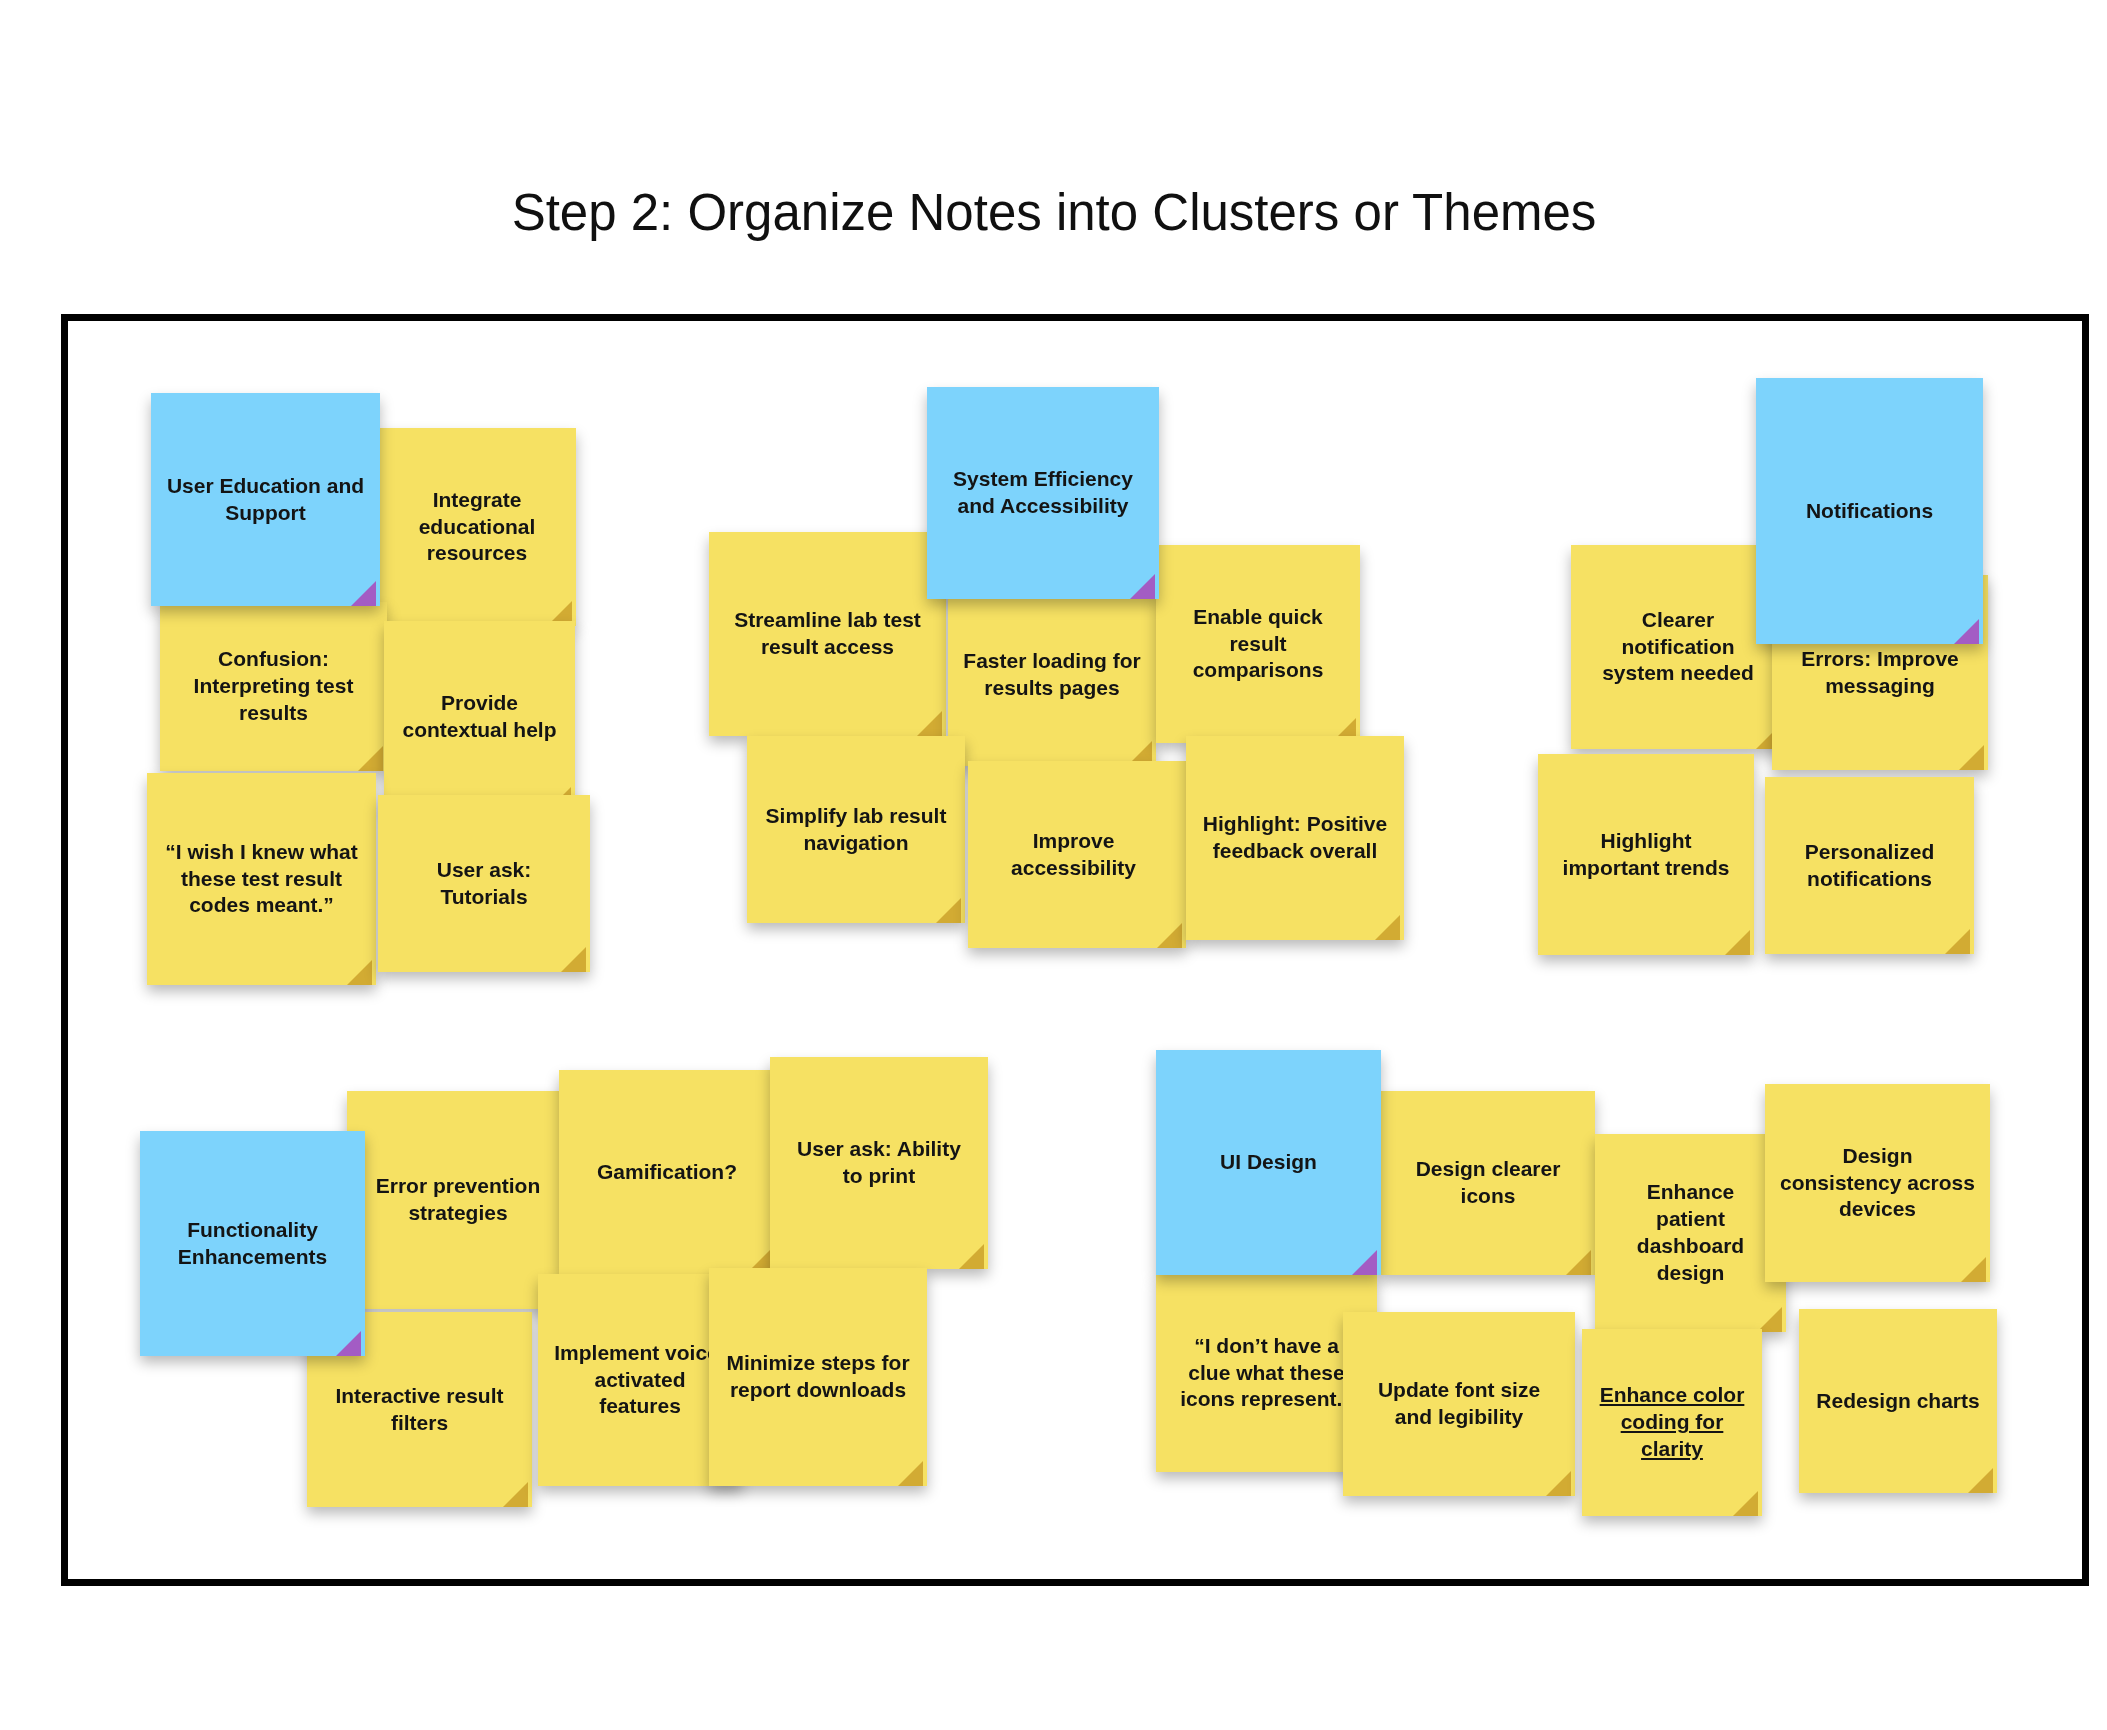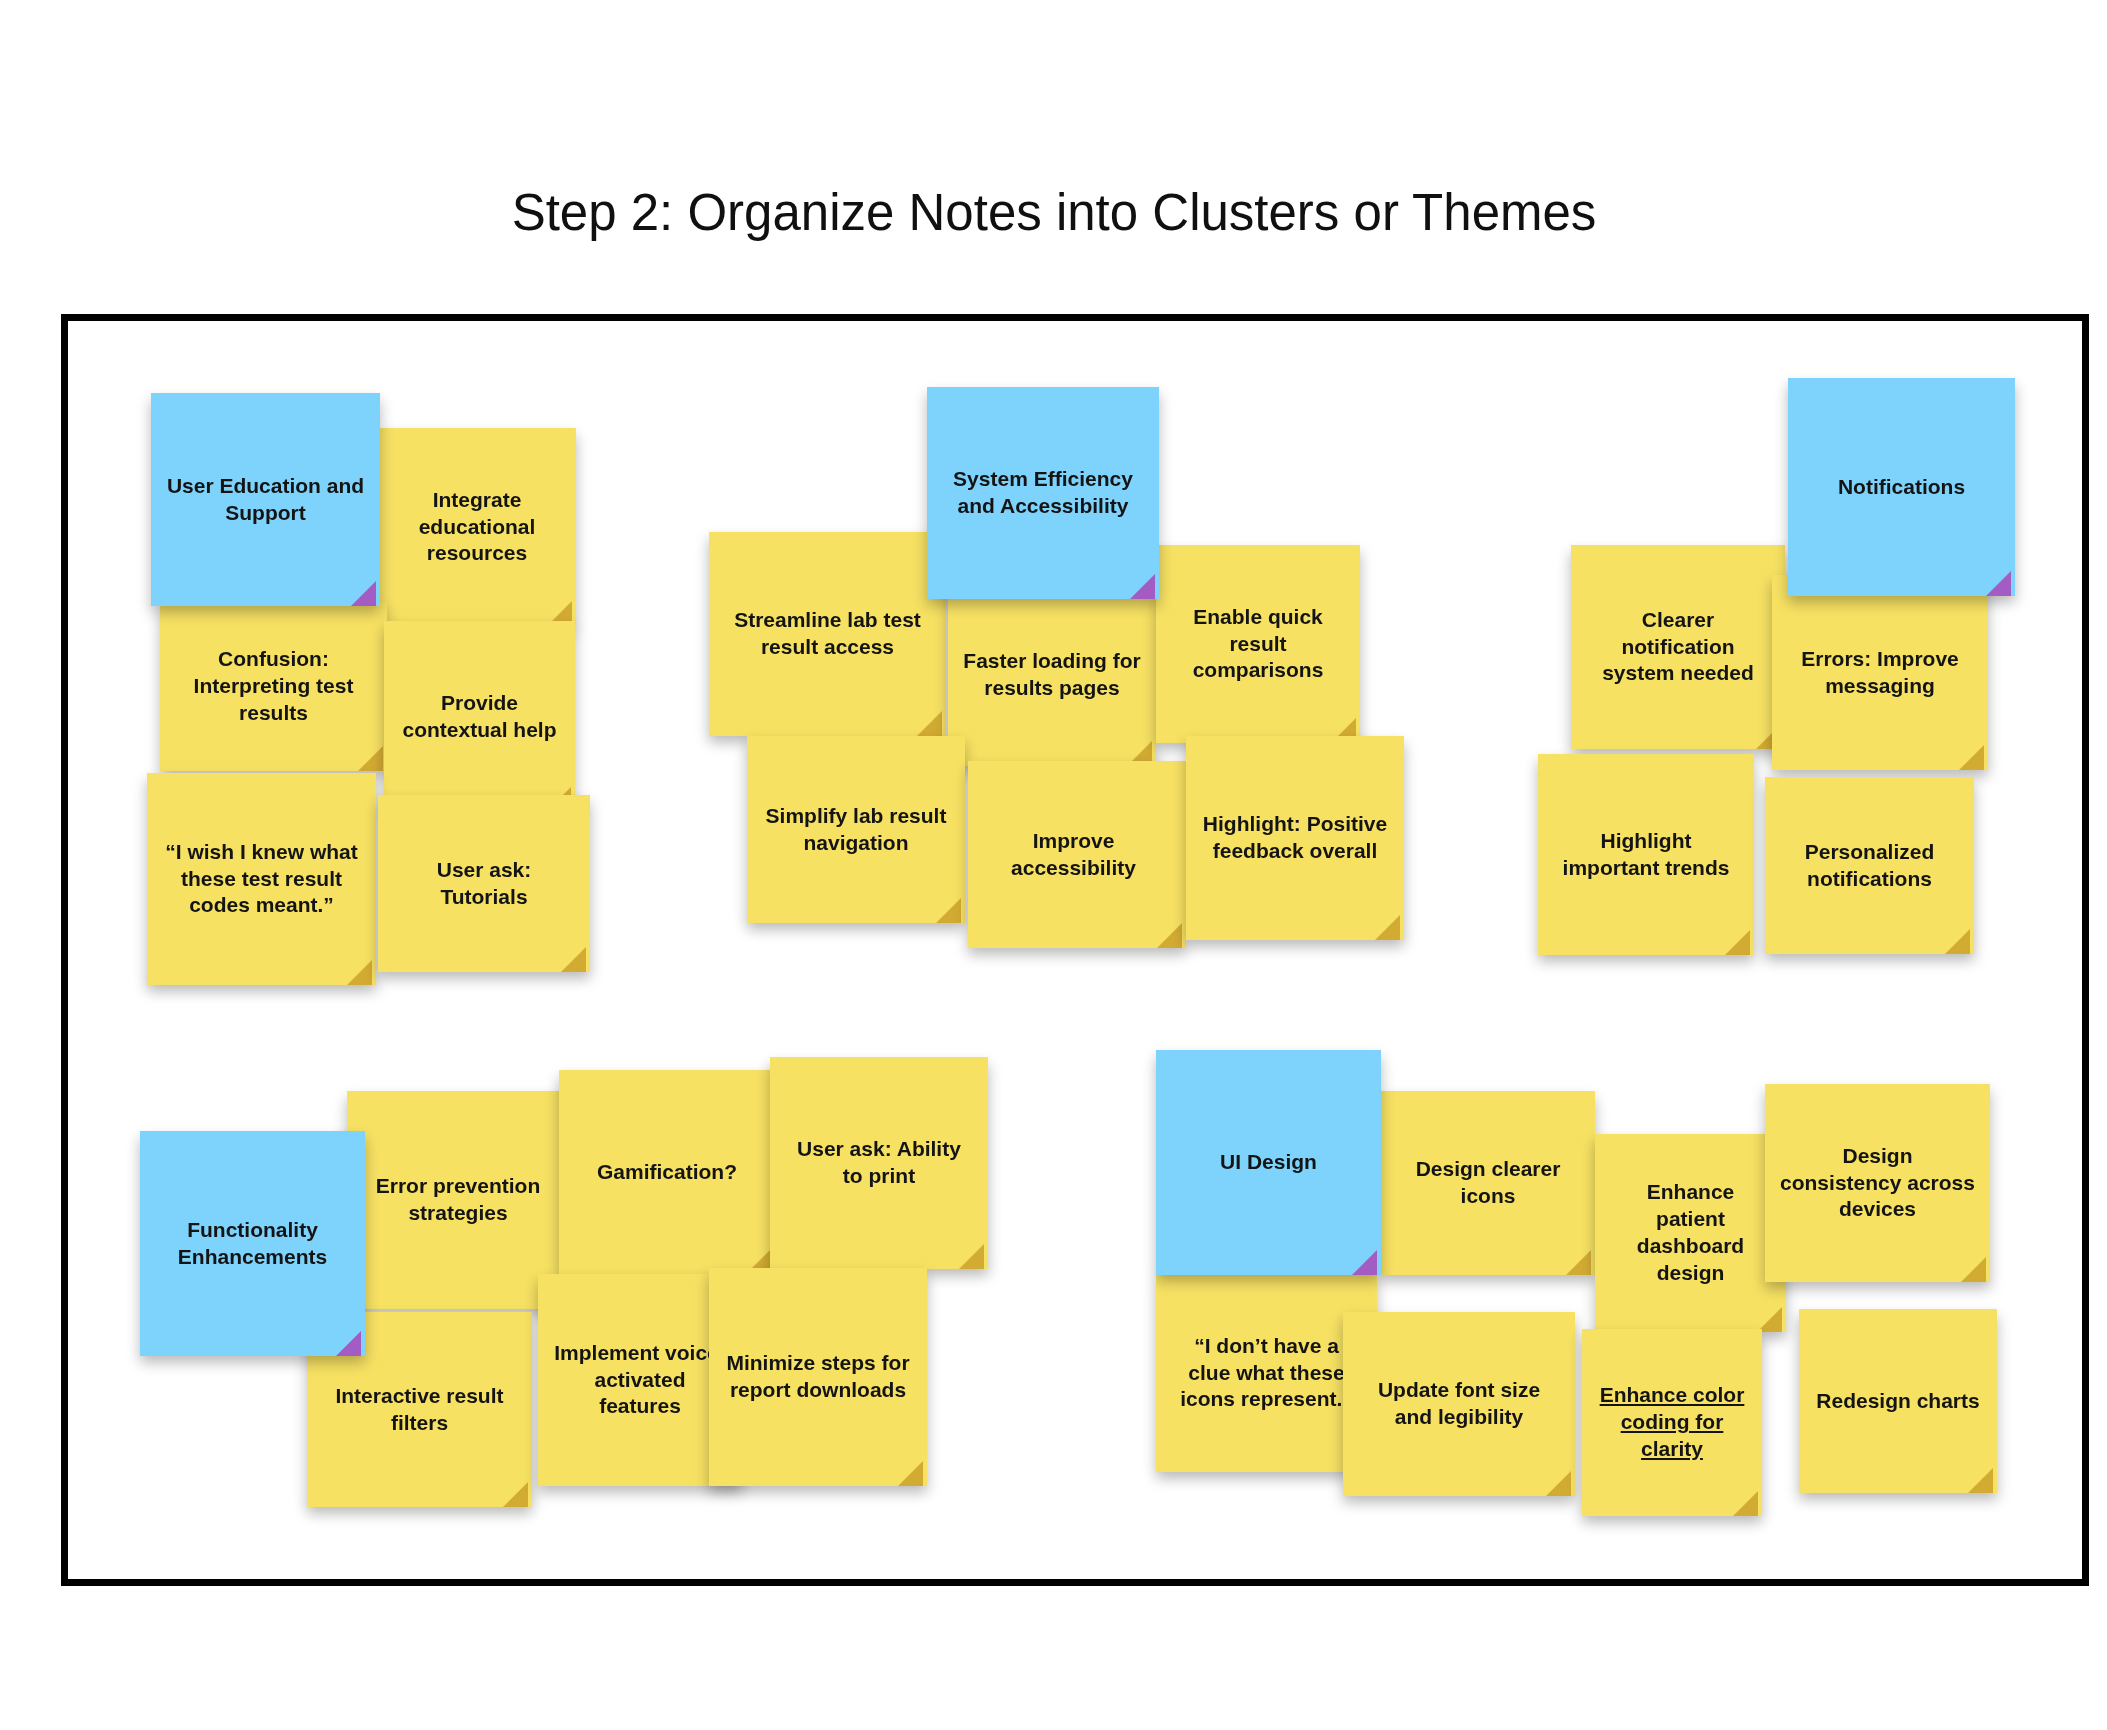--- a/index.html
+++ b/index.html
@@ -155,21 +155,21 @@
     </div>
     <div class="note yellow" style="left:1772px; top:575px; width:216px; height:195px;">
       <span>Errors: Improve messaging</span>
     </div>
     <div class="note yellow" style="left:1538px; top:754px; width:216px; height:201px;">
       <span>Highlight important trends</span>
     </div>
     <div class="note yellow" style="left:1765px; top:777px; width:209px; height:177px;">
       <span>Personalized notifications</span>
     </div>
-    <div class="note purple" style="left:1756px; top:378px; width:227px; height:218px;margin-left:32px;">
+    <div class="note purple" style="left:1756px; top:378px; width:227px; height:266px;">
       <span>Notifications</span>
     </div>
   </div>
 
   <div>
     <div class="note yellow" style="left:347px; top:1091px; width:222px; height:218px;">
       <span>Error prevention strategies</span>
     </div>
     <div class="note yellow" style="left:559px; top:1070px; width:216px; height:204px;">
       <span>Gamification?</span>

